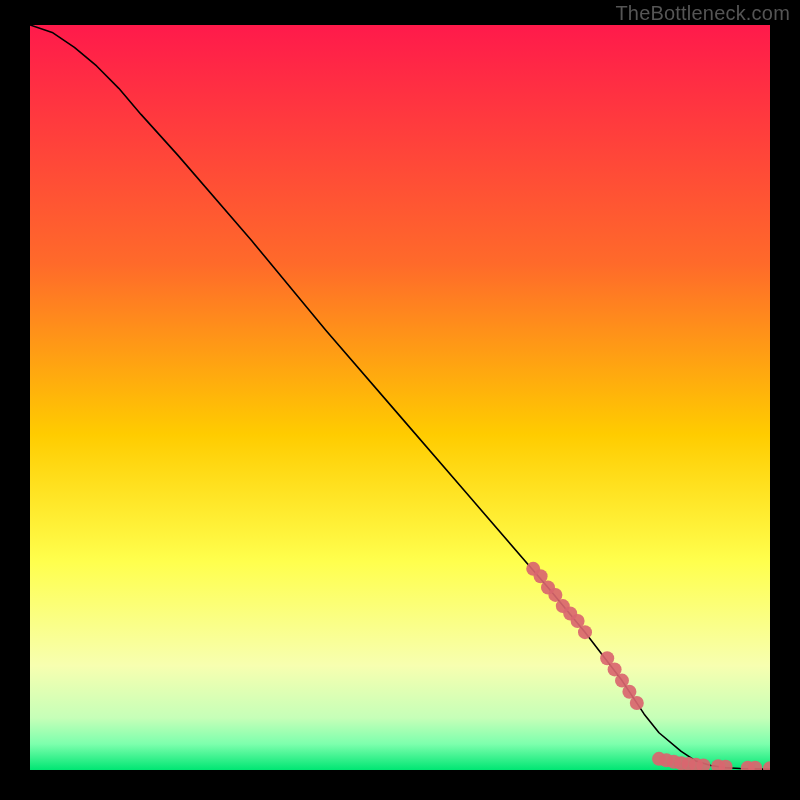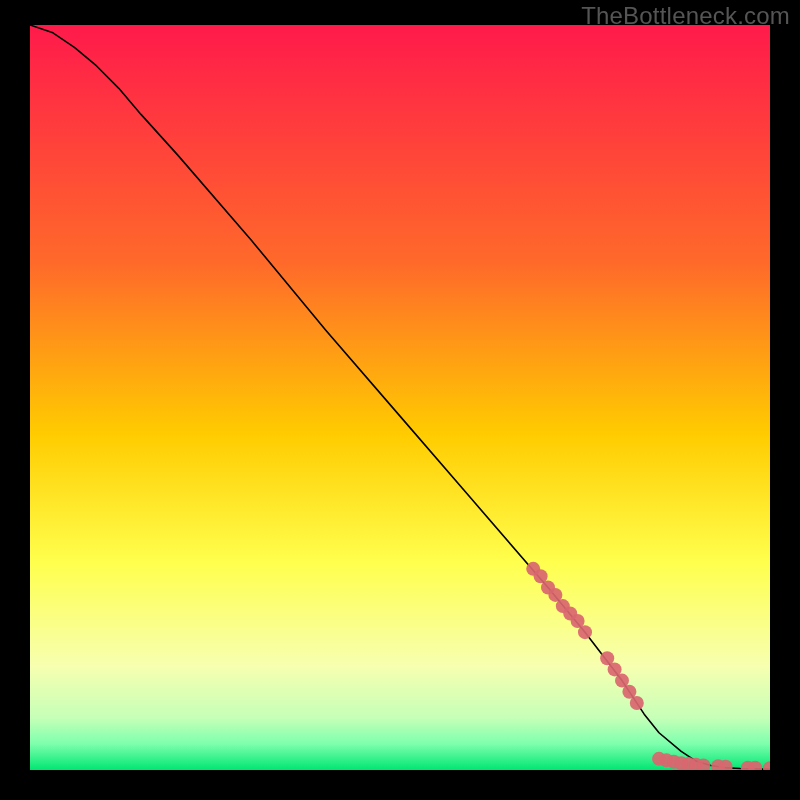--- a/index.html
+++ b/index.html
@@ -9,21 +9,21 @@
     width: 800px;
     height: 800px;
     position: relative;
     font-family: Arial, Helvetica, sans-serif;
   }
   .watermark {
     position: absolute;
     top: 2px;
     right: 10px;
     color: #555;
-    font-size: 24px;
+    font-size: 20px;
     font-weight: 500;
     letter-spacing: 0.2px;
     margin-left: 23px;
   }
   .plot-wrap {
     position: absolute;
     left: 30px;
     top: 25px;
     width: 740px;
     height: 745px;

